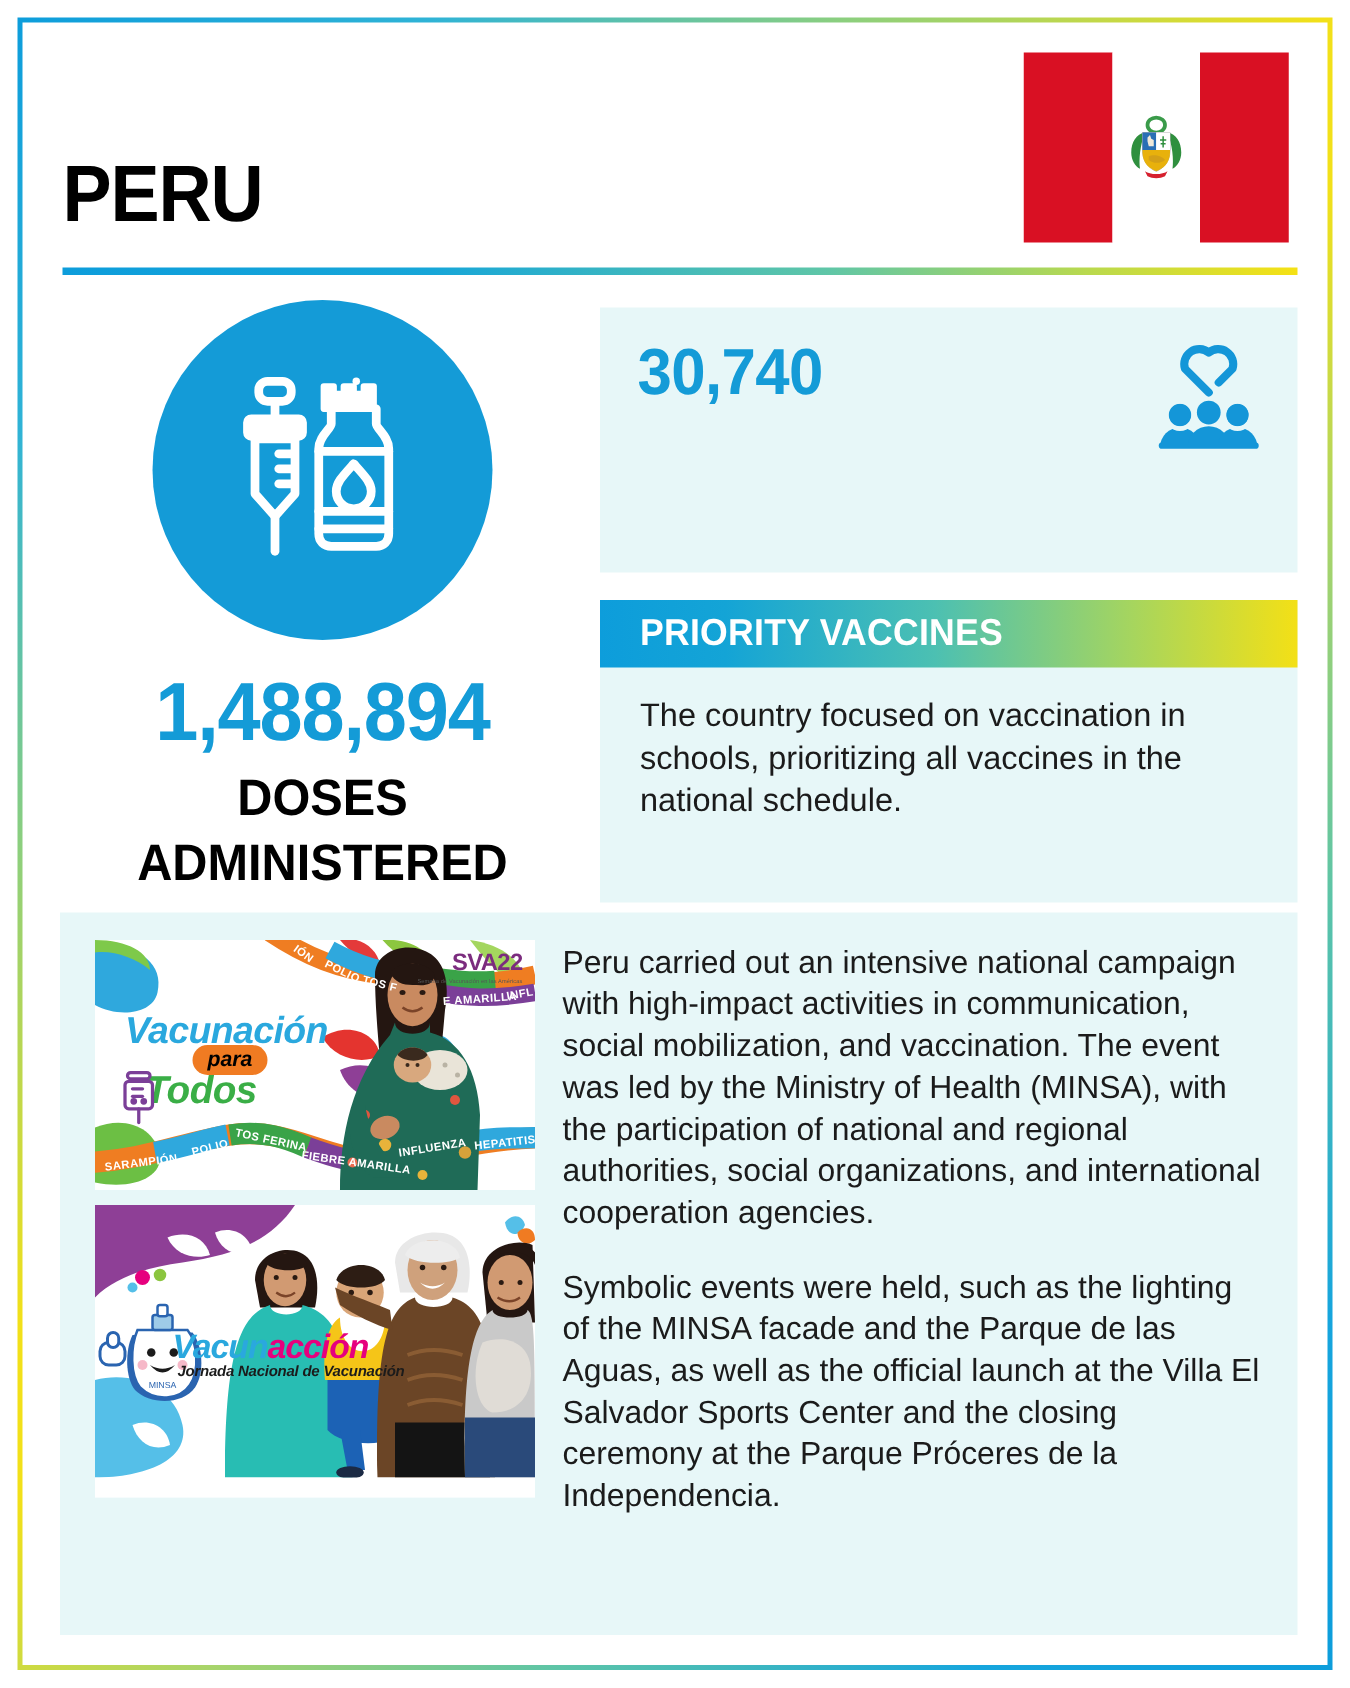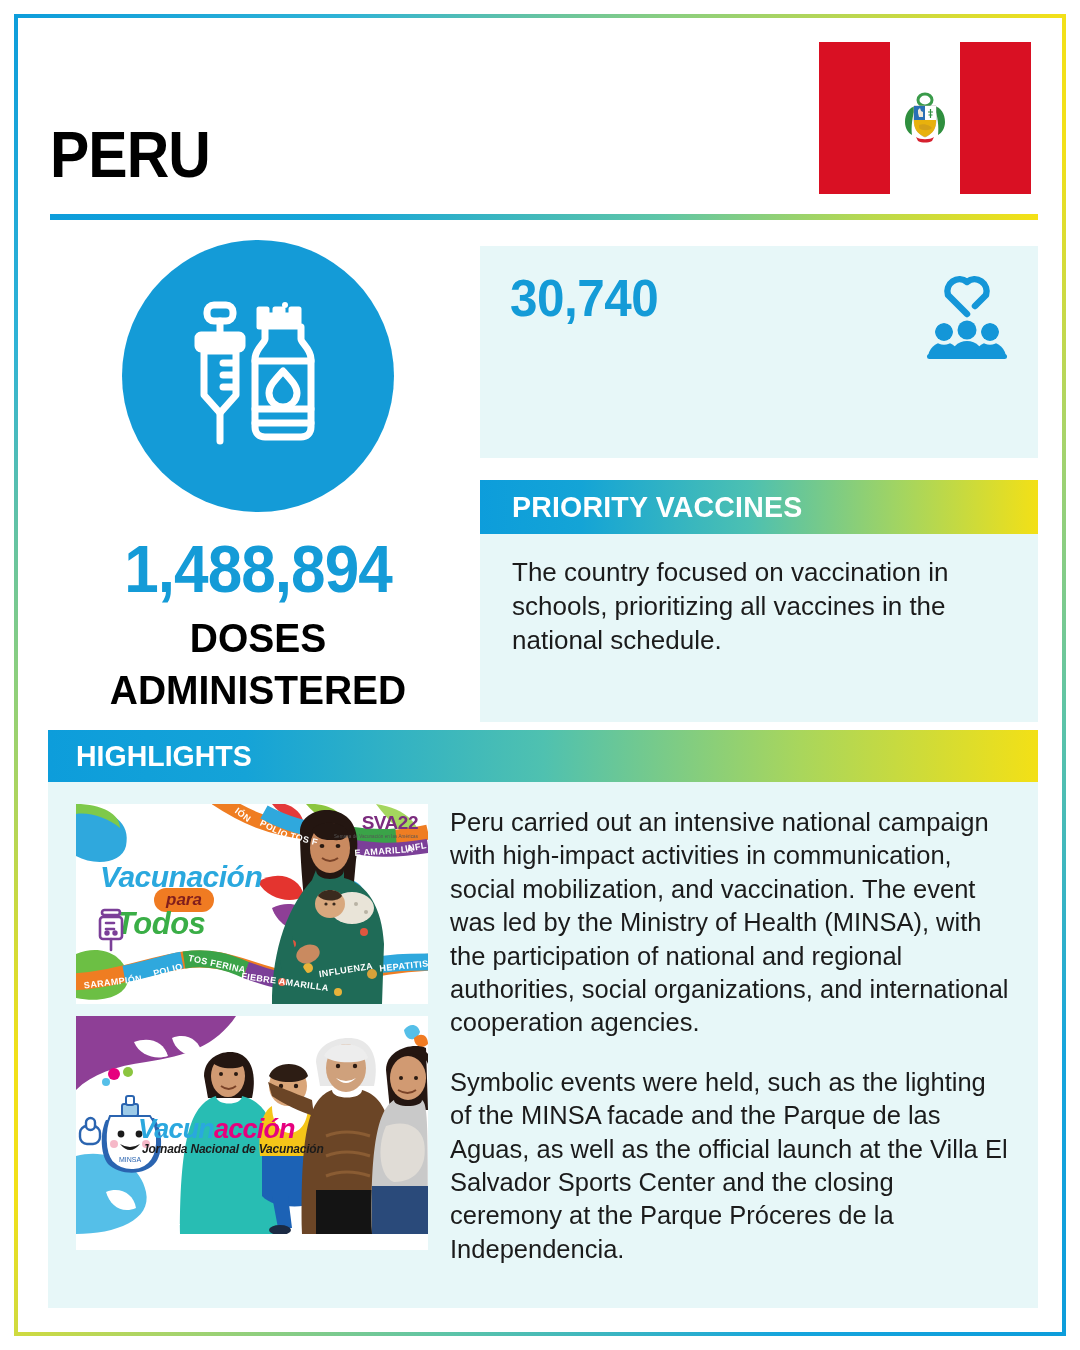--- a/index.html
+++ b/index.html
@@ -268,21 +268,21 @@
     font-size: 30px;
     font-weight: 800;
     color: #2AA8DE;
     font-style: italic;
     letter-spacing: -0.5px;
   }
   .p1-para {
     position:absolute;
     left: 78px; top: 84px;
     background: #F07B22;
-    color: #7f1d1d;
+    color: #000000;
     font-size: 17px;
     font-weight: 800;
     font-style: italic;
     padding: 2px 12px;
     border-radius: 14px;
   }
   .p1-todos {
     position:absolute;
     left: 40px; top: 102px;
     font-size: 31px;
@@ -431,23 +431,20 @@
       </div>
 
       <div class="pv-card">
         <div class="pv-head">
           <span class="pv-head-text">PRIORITY VACCINES</span>
         </div>
         <div class="pv-body">The country focused on vaccination in schools, prioritizing all vaccines in the national schedule.</div>
       </div>
 
       <div class="hl">
-        <div class="hl-head">
-          <span class="hl-head-text">HIGHLIGHTS</span>
-        </div>
 
         <div class="hl-body">
 
           <div class="hl-photos">
 
             <div class="photo">
               <div class="p1-bg"></div>
 
               <svg width="352" height="200" viewBox="0 0 352 200" style="position:absolute;inset:0">
 

